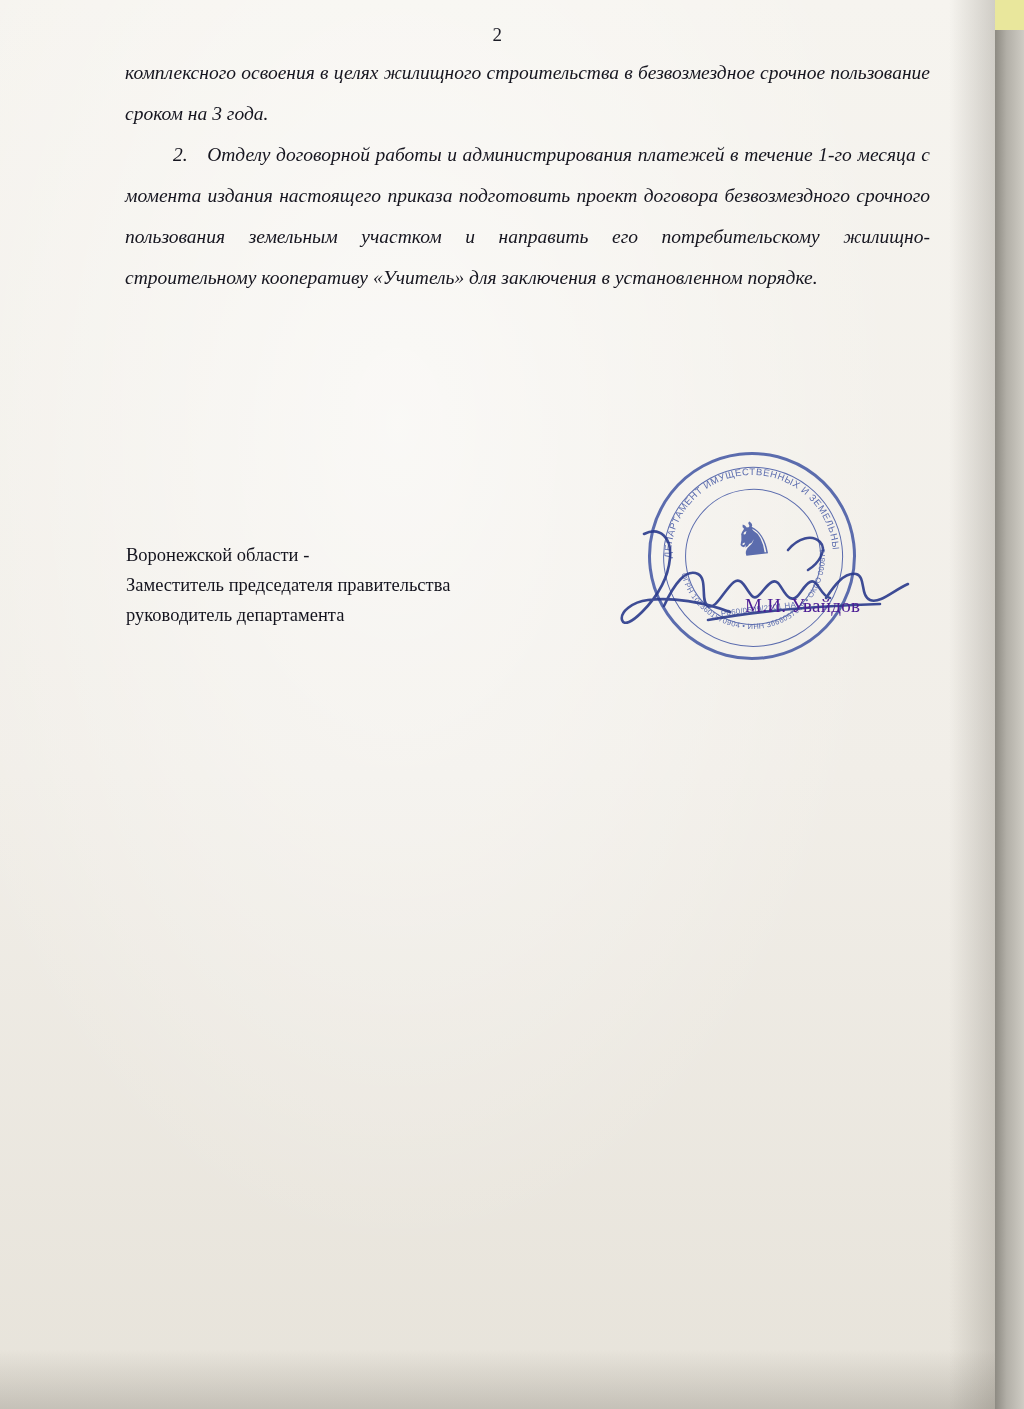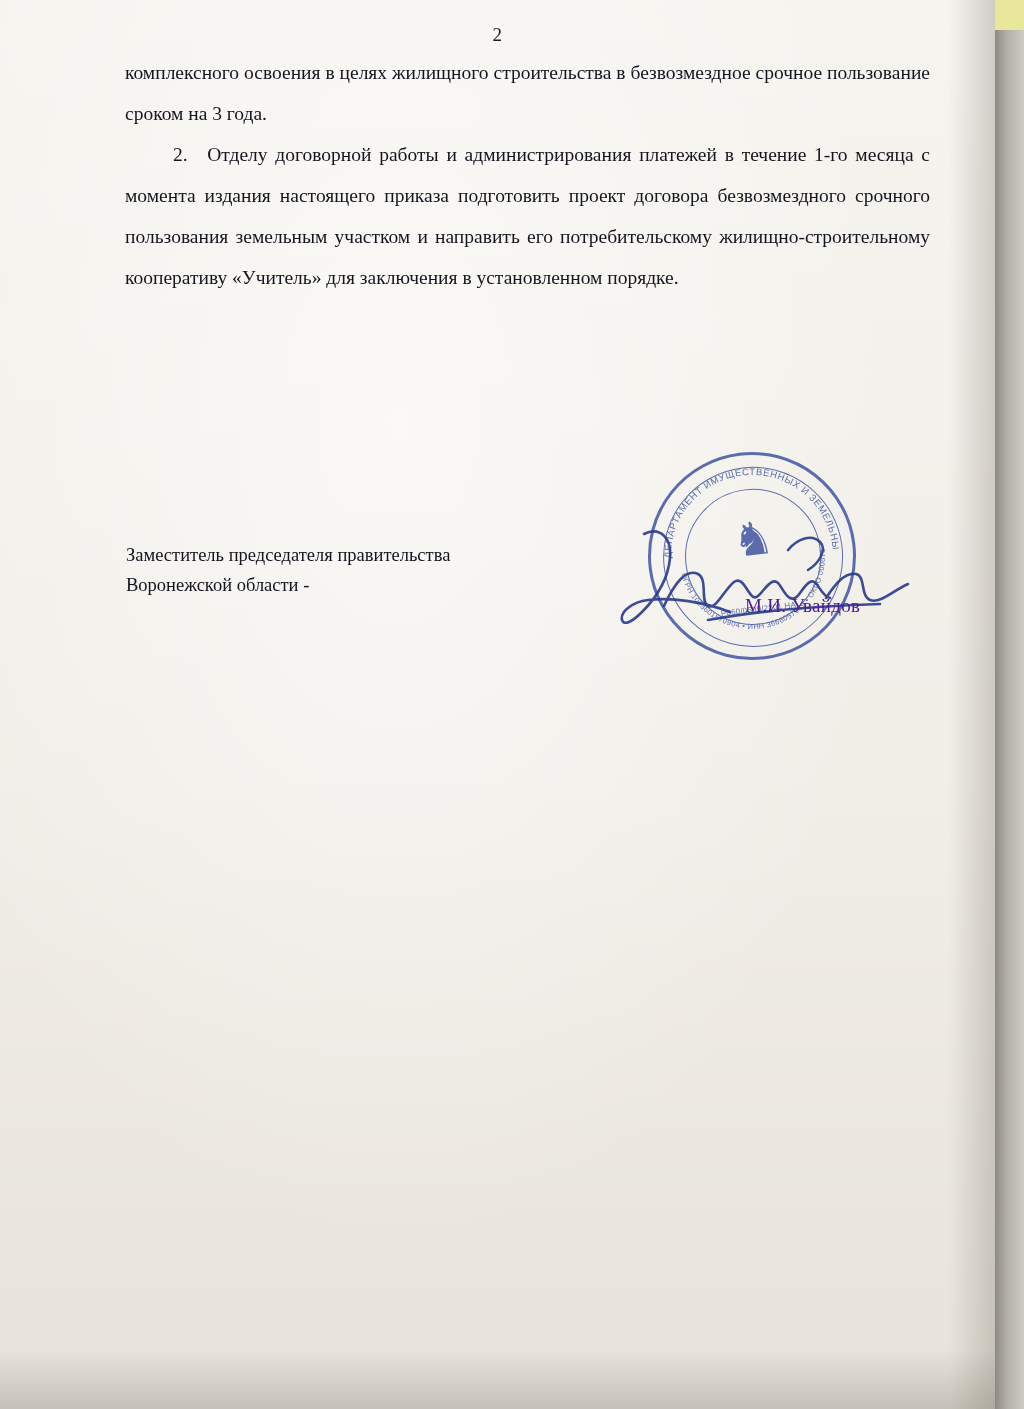--- a/index.html
+++ b/index.html
@@ -76,20 +76,21 @@
   #body-text {
     position: absolute;
     left: 125px;
     top: 52px;
     width: 805px;
     font-size: 19.5px;
     line-height: 41px;
     color: #15151f;
     text-align: justify;
     text-justify: inter-word;
+    font-style: italic;
   }
   #body-text p {
     margin: 0;
   }
   #body-text p.indent {
     text-indent: 48px;
   }
 
   
   #signature-block {
@@ -260,22 +261,23 @@
     <g fill="none" stroke="#2a3a8c" stroke-width="2.6" stroke-linecap="round" stroke-linejoin="round" opacity="0.9">
       <path d="M32,14 C48,6 60,18 58,38 C56,60 44,78 30,92 C20,102 12,106 10,100 C8,92 20,82 36,80 C60,77 92,82 118,92"></path>
       <path d="M52,86 C62,64 74,48 86,54 C96,59 88,82 96,86 C104,90 112,70 122,62 C130,56 134,70 140,76 C146,82 152,66 160,62 C168,58 170,74 178,78 C186,82 190,66 198,62 C206,58 208,76 218,78"></path>
       <path d="M214,78 C222,66 232,52 244,54 C254,56 248,76 258,80 C268,84 282,70 296,64"></path>
       <path d="M96,100 C140,92 200,86 268,84"></path>
       <path d="M176,30 C186,18 200,14 208,22 C216,30 206,44 196,50"></path>
     </g>
   </svg>
 
   <div id="signature-block">
+    <div class="sig-line">Воронежской области -</div>
     <div class="sig-line">Заместитель председателя правительства</div>
-    <div class="sig-line">Воронежской области -</div>
+    <div class="sig-line">руководитель департамента</div>
   </div>
   <div id="signer-name">М.И. Увайдов</div>
 
   <div class="edge-shadow-right"></div>
   <div class="edge-shadow-bottom"></div>
 </div>
 
 <div id="bed-right"></div>
 <div id="bed-corner"></div>
 

